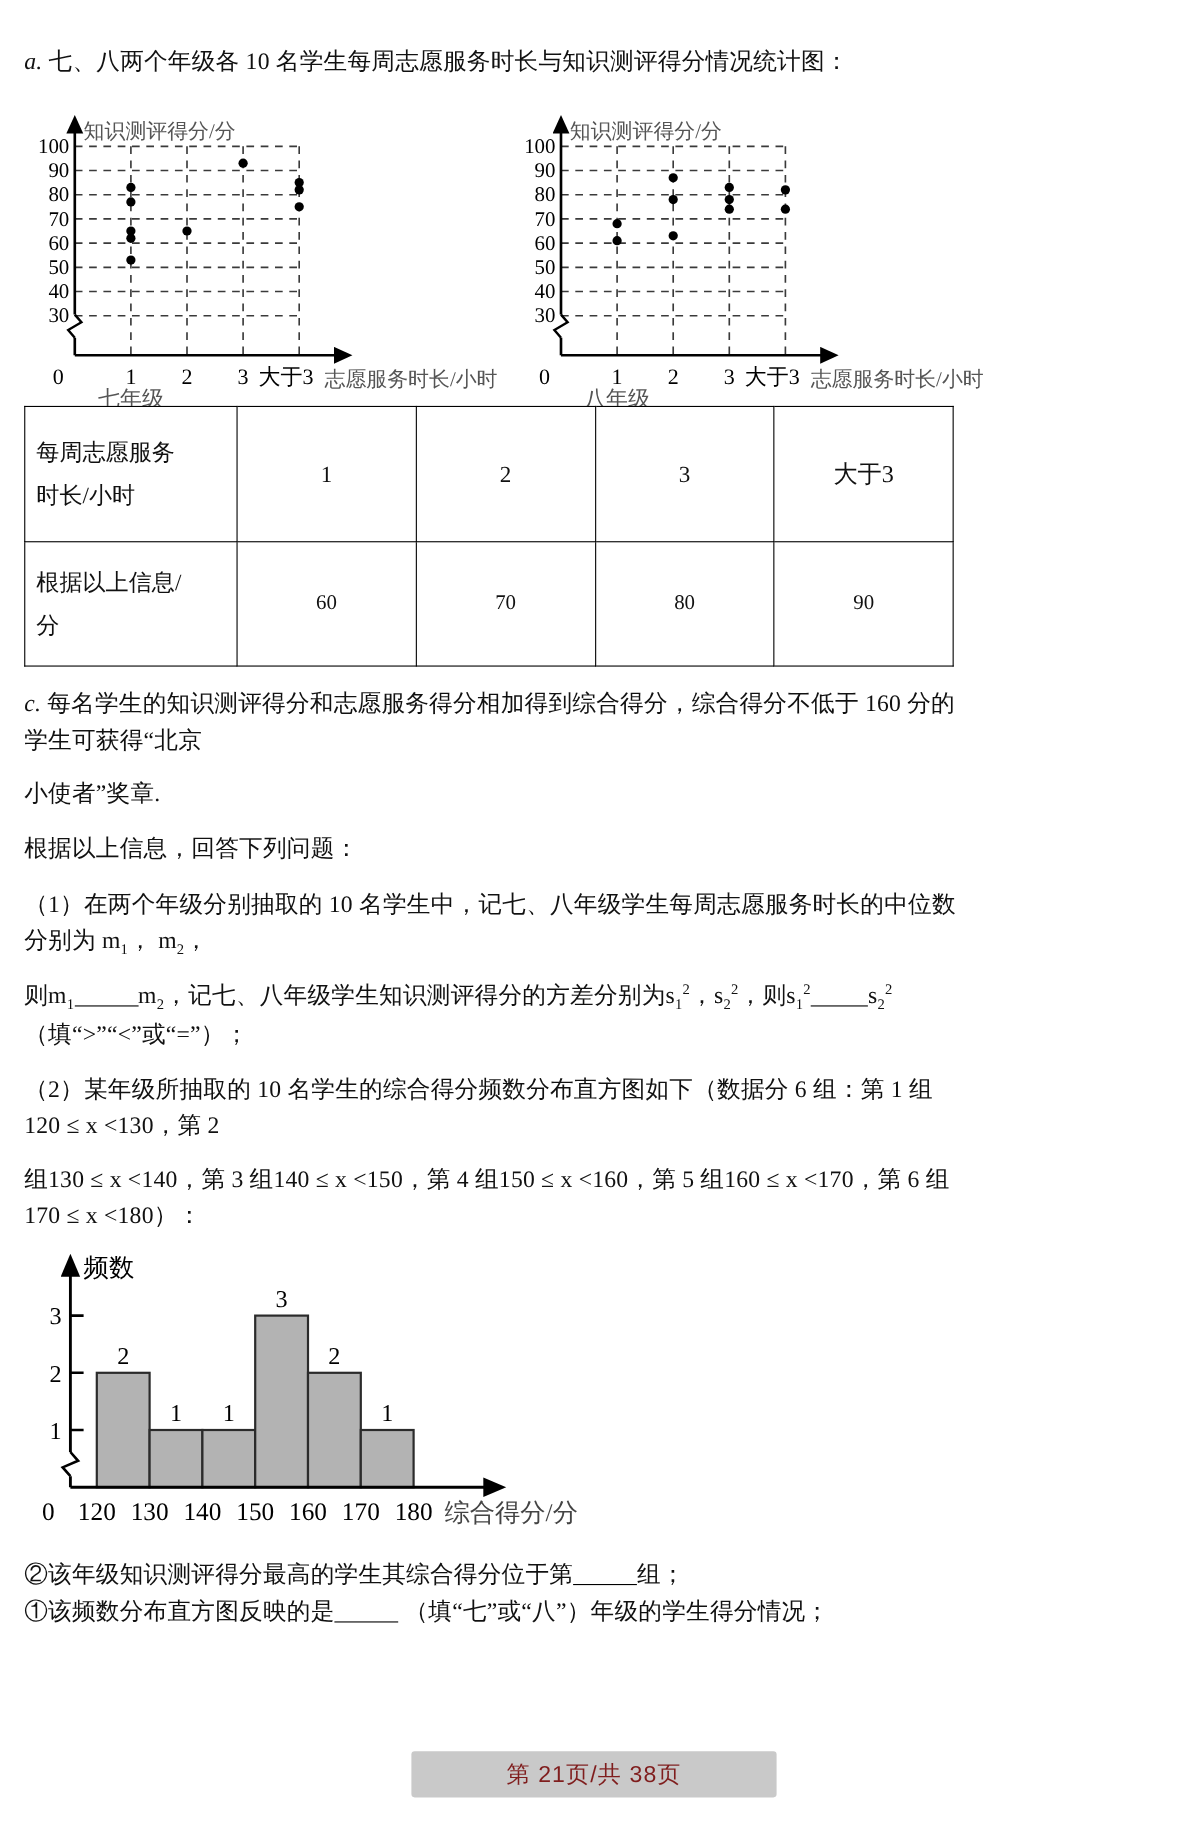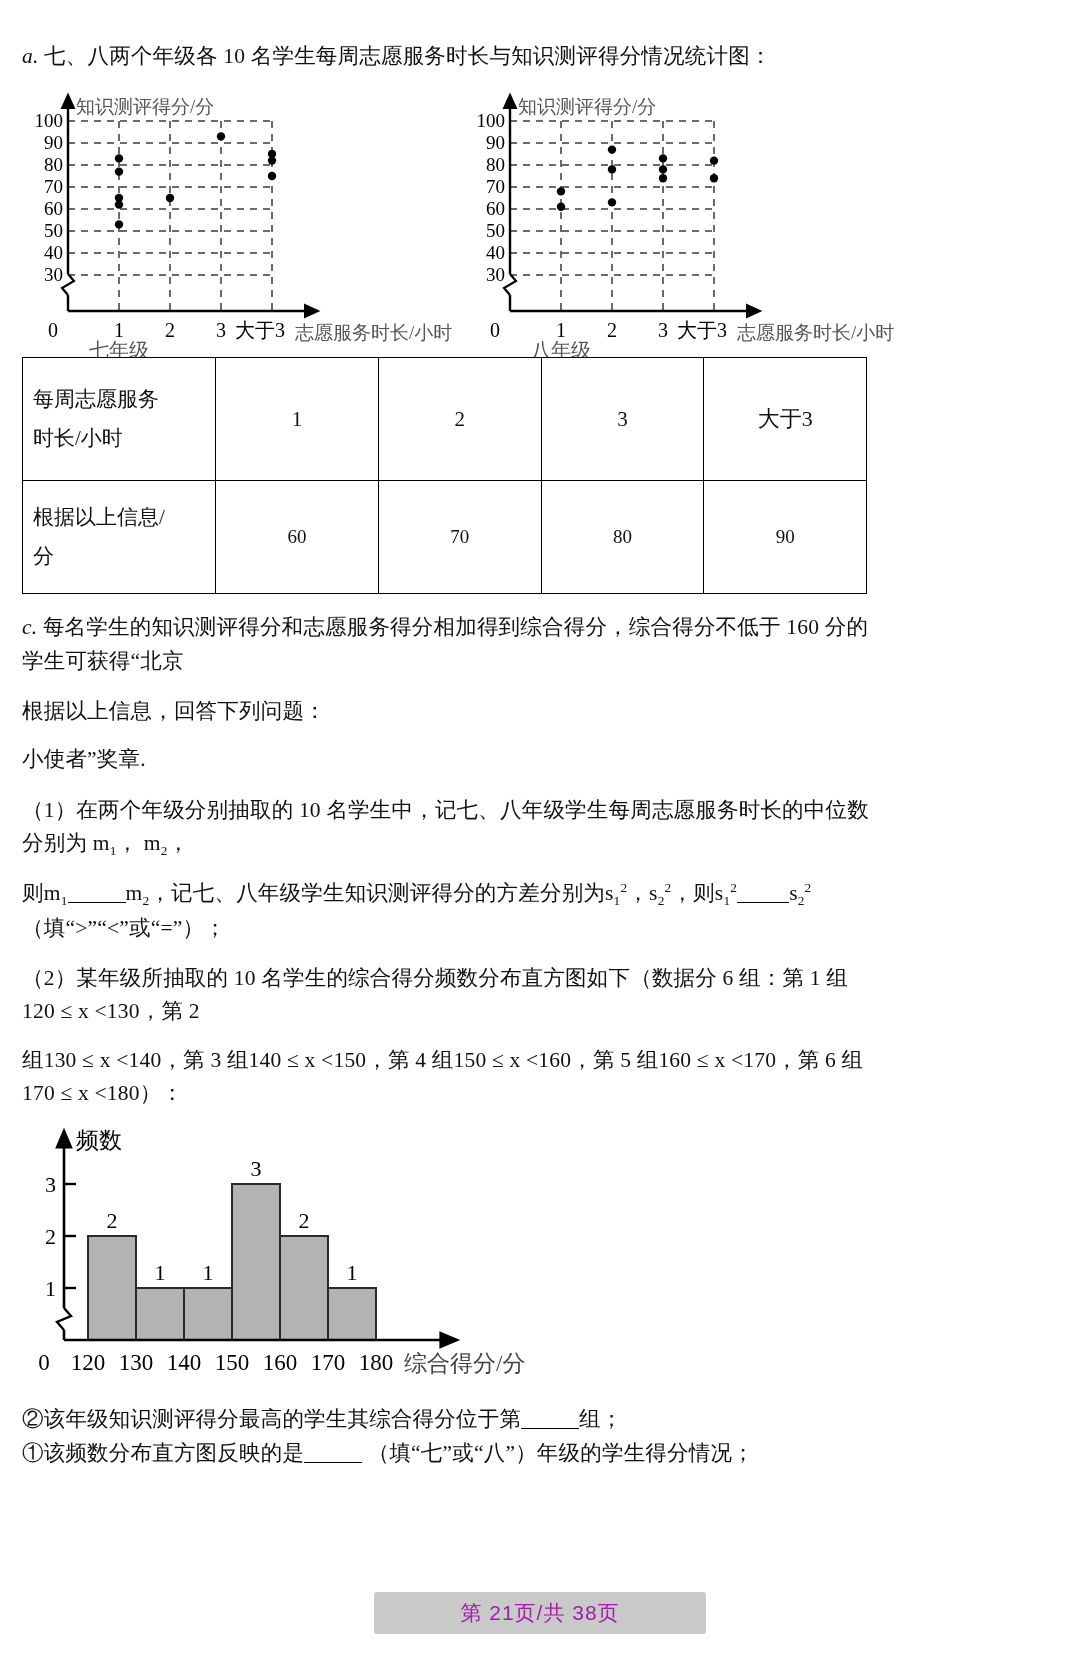--- a/index.html
+++ b/index.html
@@ -35,30 +35,30 @@
   .row-a { padding-top: 40px; }
 
   
   .charts-row {
     position: relative;
     height: 272px;
     margin-top: 12px;
   }
   .scatter {
     position: absolute;
-    top: 0;
+    top: 12px;
     width: 430px;
     height: 272px;
     text-align: right;
   }
   .scatter.left { left: 6px; }
   .scatter.right { left: 448px; }
 
   
-  .tbl-wrap { margin-top: 0; }
+  .tbl-wrap { margin-top: 12px; }
   table.corr {
     border-collapse: collapse;
     width: 845px;
     table-layout: fixed;
   }
   table.corr td {
     border: 1.6px solid #000;
     text-align: center;
     vertical-align: middle;
     font-size: 21px;
@@ -95,21 +95,21 @@
   .footer {
     position: absolute;
     left: 0;
     bottom: 34px;
     width: 1080px;
     text-align: center;
   }
   .footer .pill {
     display: inline-block;
     background: #c9c9c9;
-    color: #a21caf;
+    color: #7f1d1d;
     font-size: 21px;
     letter-spacing: 1px;
     padding: 7px 86px;
     border-radius: 3px;
     font-family: "Liberation Sans", sans-serif;
   }
   svg text { font-family: "Liberation Serif", serif; }
 </style>
 </head>
 <body>
@@ -266,23 +266,23 @@
         <td class="val">90</td>
       </tr>
     </tbody>
       </table>
   </div>
 
   <p class="para blk">
     <span class="lead-italic">c.</span>
     <span>每名学生的知识测评得分和志愿服务得分相加得到综合得分，综合得分不低于 160 分的学生可获得“北京</span>
   </p>
+  <p class="para blk2">小使者”奖章.</p>
+
   <p class="para blk">根据以上信息，回答下列问题：</p>
-
-  <p class="para blk2">小使者”奖章.</p>
 
   <p class="para blk">
     <span>（1）在两个年级分别抽取的 10 名学生中，记七、八年级学生每周志愿服务时长的中位数分别为</span>
     <span class="mvar"><span>m</span><sub>1</sub></span><span>，</span>
     <span class="mvar"><span>m</span><sub>2</sub></span><span>，</span>
   </p>
   <p class="para blk2">
     <span>则</span><span class="mvar"><span>m</span><sub>1</sub></span><span class="blank-s"></span><span class="mvar"><span>m</span><sub>2</sub></span><span>，记七、八年级学生知识测评得分的方差分别为</span><span class="mvar"><span>s</span><sub>1</sub><sup>2</sup></span>，<span class="mvar"><span>s</span><sub>2</sub><sup>2</sup></span><span>，则</span><span class="mvar"><span>s</span><sub>1</sub><sup>2</sup></span><span class="blank-m"></span><span class="mvar"><span>s</span><sub>2</sub><sup>2</sup></span><span>（填“&gt;”“&lt;”或“=”）；</span>
   </p>
 

